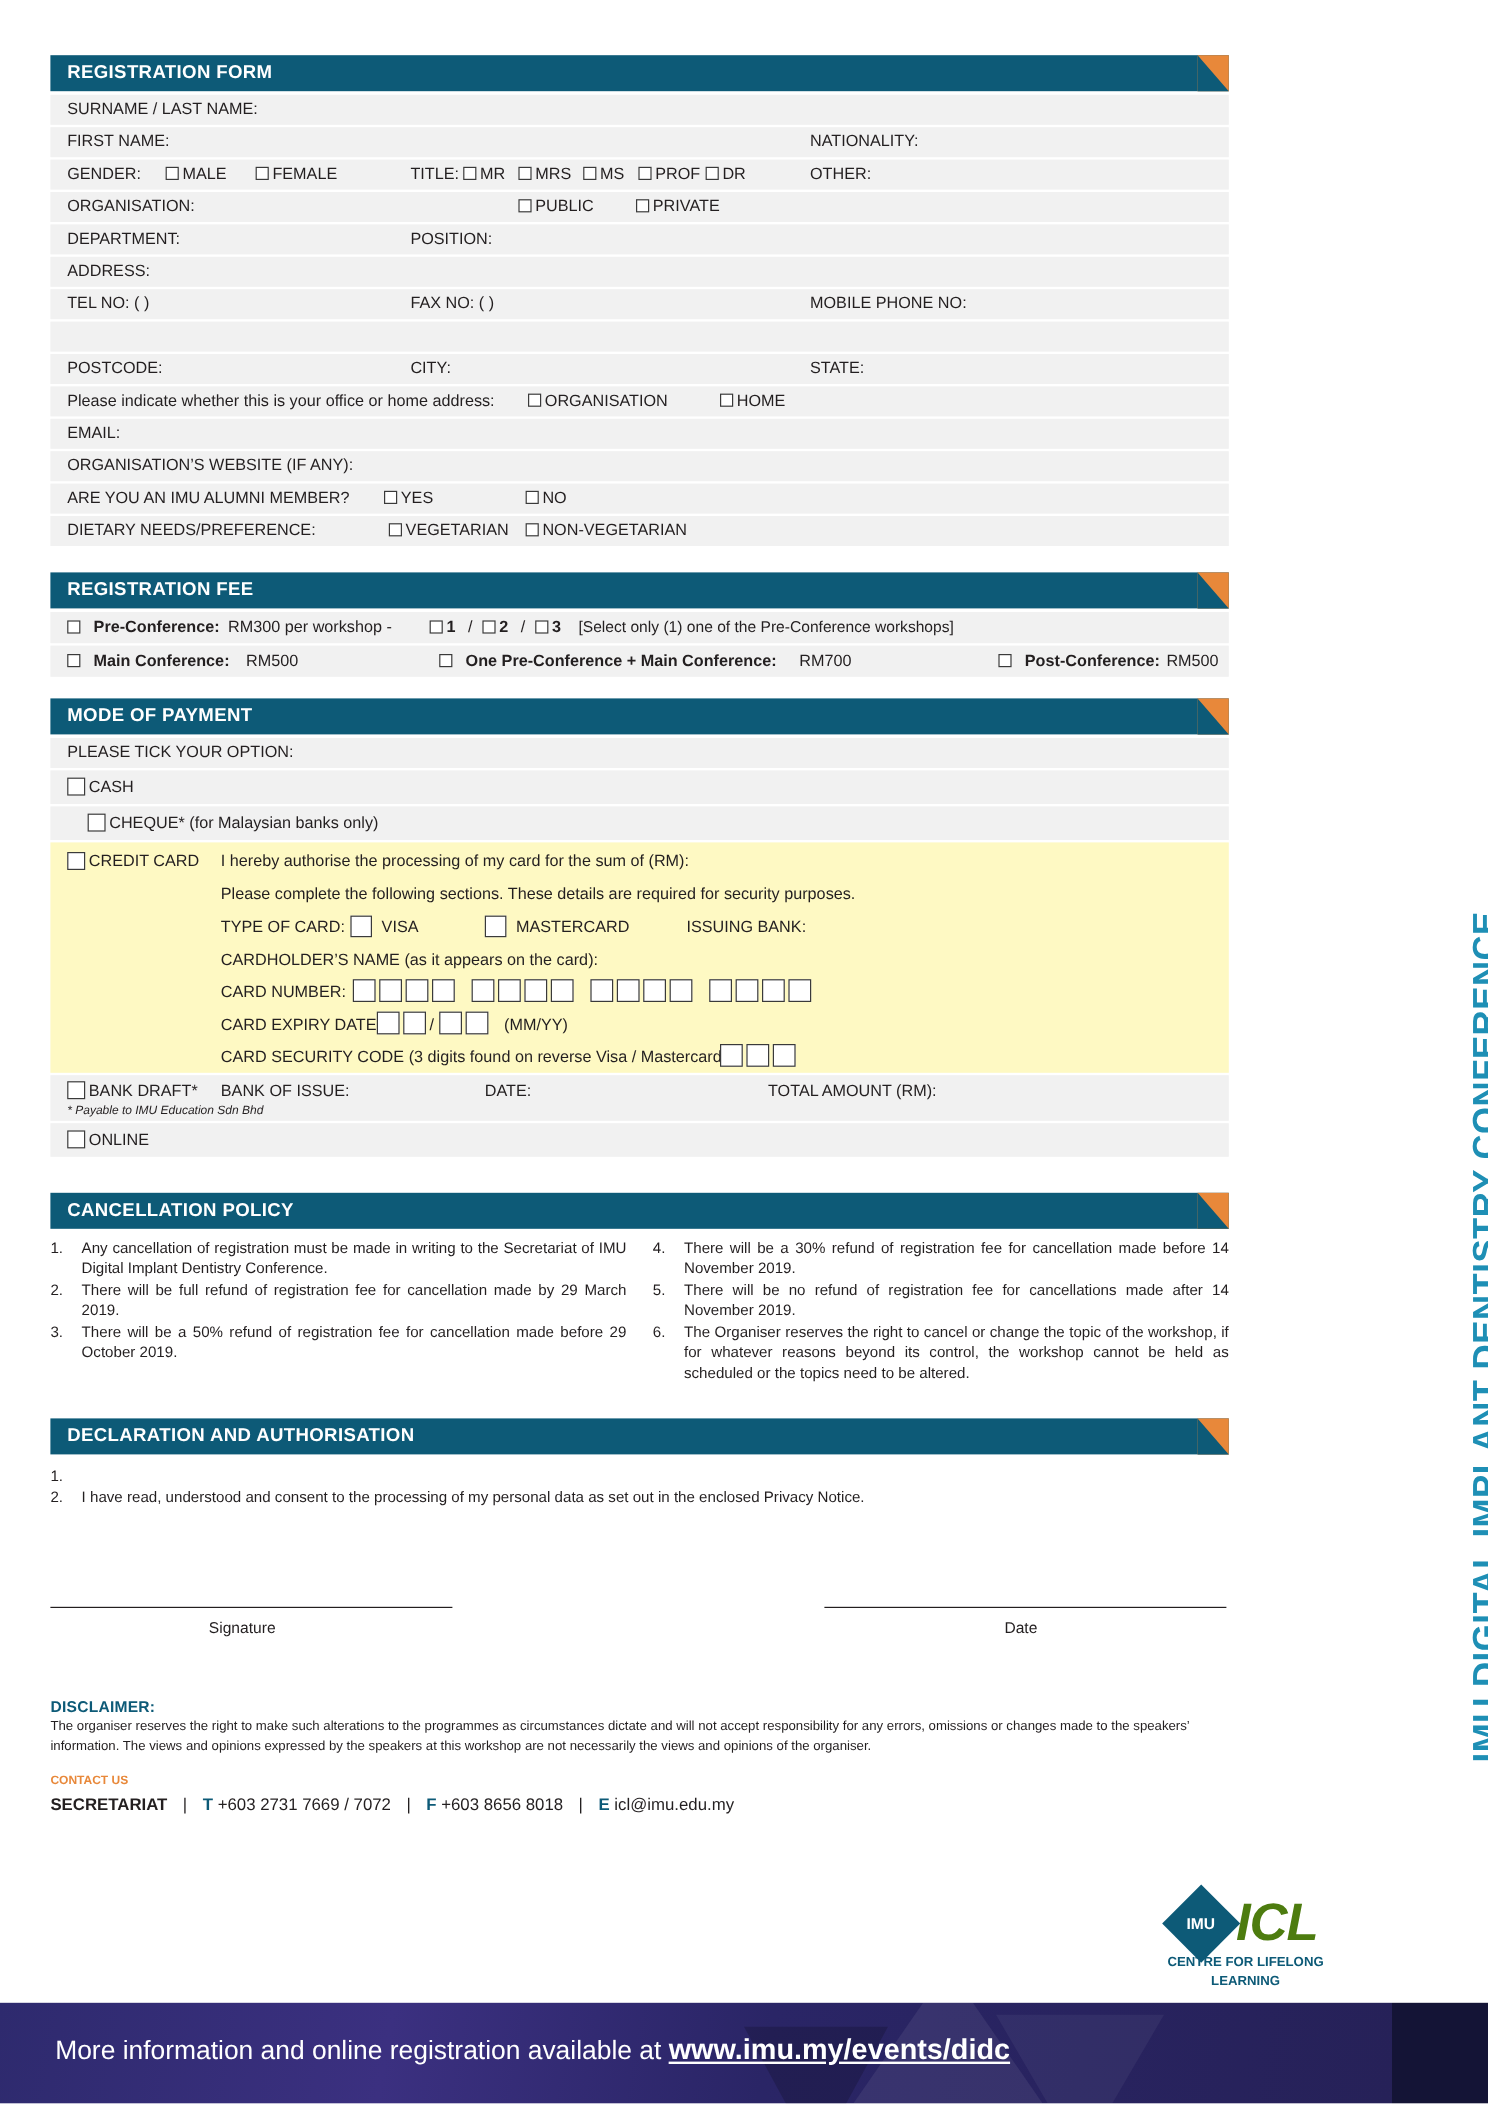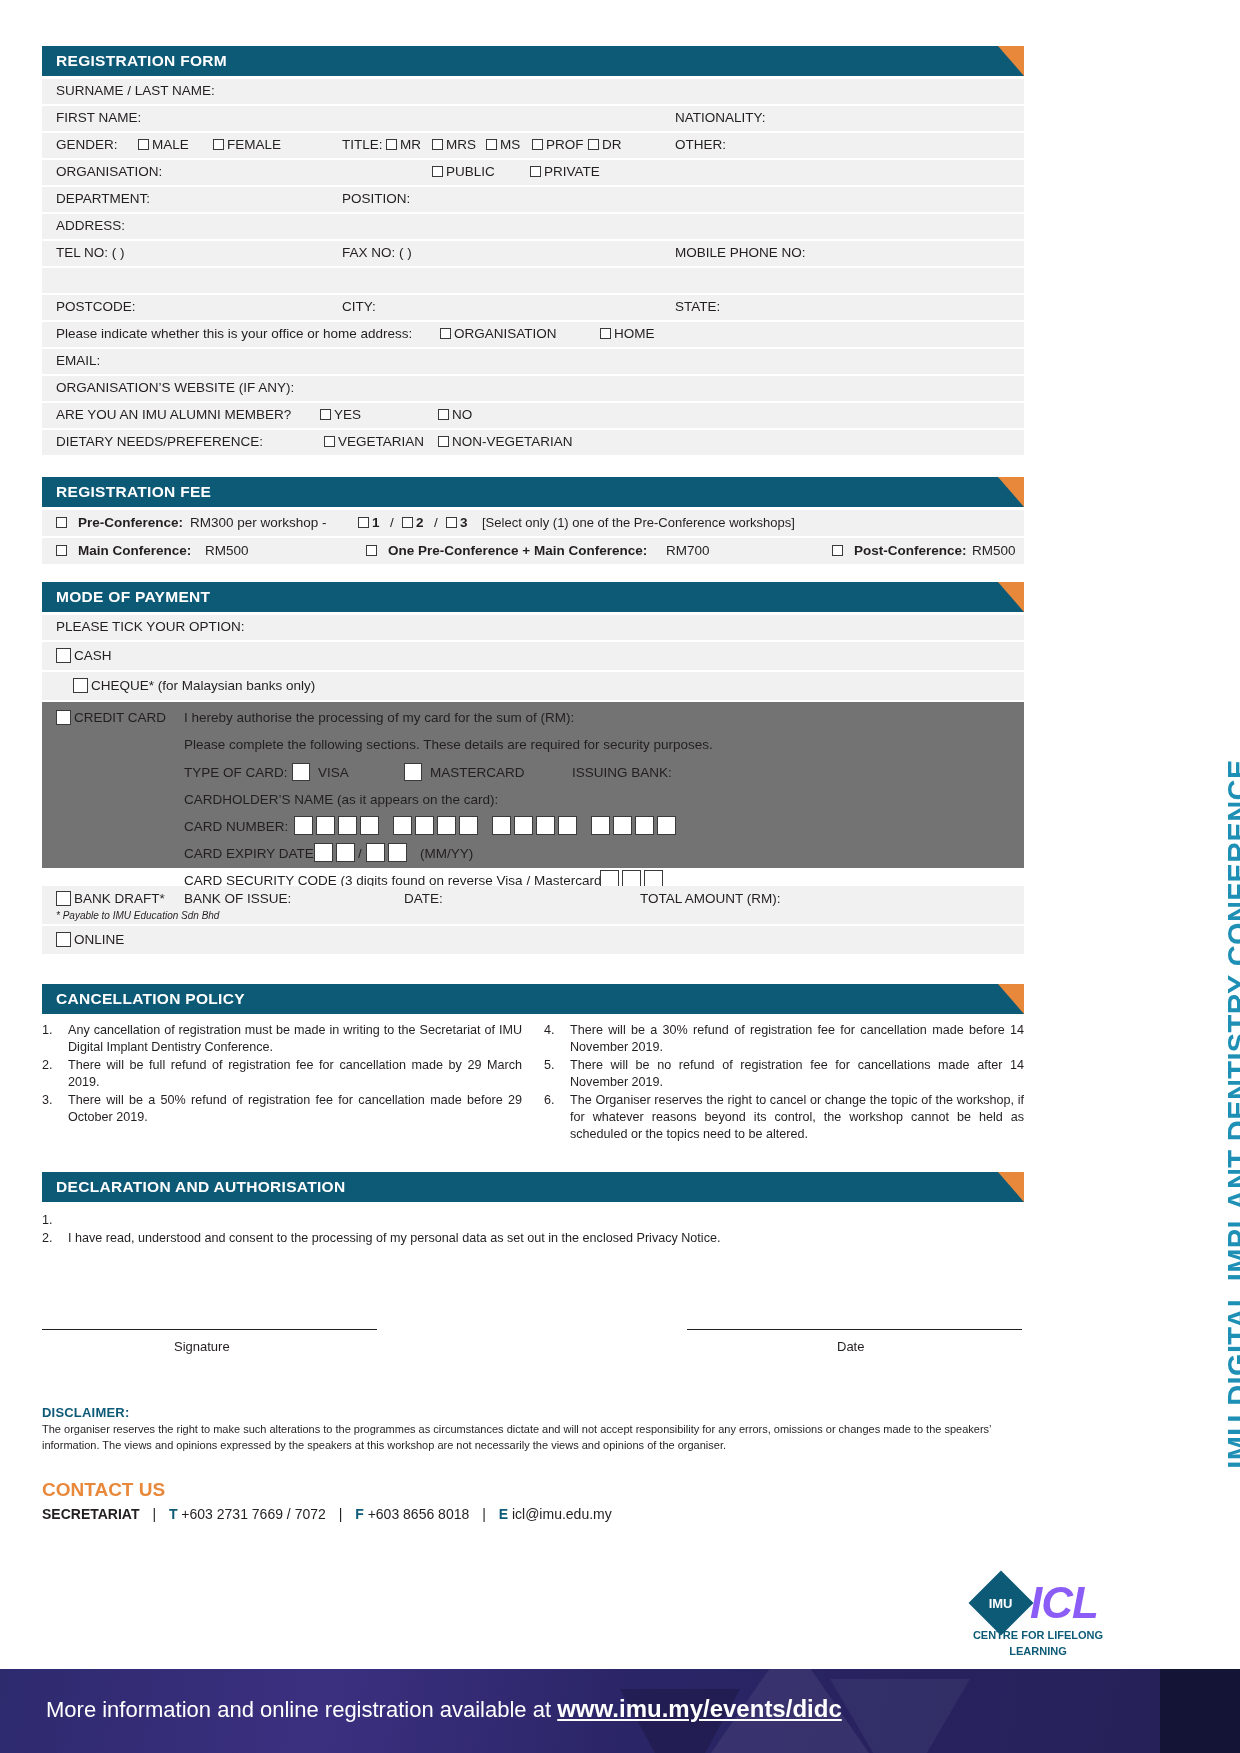--- a/index.html
+++ b/index.html
@@ -72,21 +72,21 @@
              font-size: 13.5px; position: relative; }
   .fee-row .cell { top: 5px; }
   .b { font-weight: bold; }
   .small-note { font-size: 13px; }
 
   
   .pay-row { background:#f1f1f1; margin-bottom:2px; position:relative;
              font-size:13.5px; }
   .pay-row.h25 { height:25px; }
   .pay-row .cell { top:4px; }
-  .cc-block { background:#737373; position:relative; height:166px; margin-bottom:18px;
+  .cc-block { background:#fef9c3; position:relative; height:192px; margin-bottom:2px;
               font-size:13.5px; }
   .cc-block .cell { position:absolute; }
   .digit { display:inline-block; width:19px; height:19px;
            border:1.3px solid #3a3a3a; background:#fff; vertical-align:-4px; margin-right:3px; }
   .digit.g { margin-right:14px; }
   .bankdraft { background:#f1f1f1; height:38px; position:relative; margin-bottom:2px; font-size:13.5px;}
   .bankdraft .cell { top:4px; }
   .ital { font-style: italic; font-size: 10px; }
 
   
@@ -99,21 +99,21 @@
   .decl-item .pol-num { width:26px; }
 
   
   .sign-wrap { position:relative; margin-top:82px; height:70px; }
   .sig-line { position:absolute; top:0; height:0; border-top:1.6px solid #231f20; }
   .sig-lbl { position:absolute; top:10px; font-size:13px; }
 
   .disc-title { font-size:13px; font-weight:bold; color:#0d5a77; letter-spacing:.2px; }
   .disc-body { font-size:11px; line-height:16px; width: 985px; margin-top:1px; }
 
-  .contact-title { font-size:19px; font-weight:bold; color:#e8883a; margin-top:26px; }
+  .contact-title { font-size:10px; font-weight:bold; color:#e8883a; margin-top:16px; }
   .contact-line { font-size:14px; margin-top:5px; }
   .contact-line .k { font-weight:bold; }
   .contact-line .sep { color:#231f20; margin:0 9px; }
   .contact-line .tag { font-weight:bold; color:#0d5a77; }
 
   
   .banner {
     position:absolute; left:0; bottom:0; width:1160px; height:84px;
     background: linear-gradient(100deg,#2e2a6e 0%,#3b3080 28%,#2a2566 55%,#262158 100%);
     overflow:hidden;
@@ -131,21 +131,21 @@
   .banner-txt .u { font-weight:bold; text-decoration: underline; font-size:24px; }
   .banner-dark { position:absolute; right:0; bottom:0; width:80px; height:84px;
                  background:#141436; }
 
   
   .icl { position:absolute; right:112px; bottom:95px; width:180px; text-align:center; }
   .icl-top { display:flex; align-items:center; justify-content:center; gap:6px; }
   .imu-diamond { width:46px; height:46px; background:#0d5a77; transform:rotate(45deg);
                  display:flex; align-items:center; justify-content:center; }
   .imu-diamond span { transform:rotate(-45deg); color:#fff; font-weight:bold; font-size:13px; }
-  .icl-word { font-size:44px; font-weight:bold; color:#8b5cf6; font-style:italic;
+  .icl-word { font-size:44px; font-weight:bold; color:#4d7c0f; font-style:italic;
               letter-spacing:-1px; line-height:44px; }
   .icl-sub { font-size:11px; font-weight:bold; color:#0d5a77; line-height:13px; margin-top:3px; }
 </style>
 </head>
 <body>
 
 <div class="page">
 
   <div class="side-title">
     <span>IMU DIGITAL IMPLANT DENTISTRY CONFERENCE</span>

